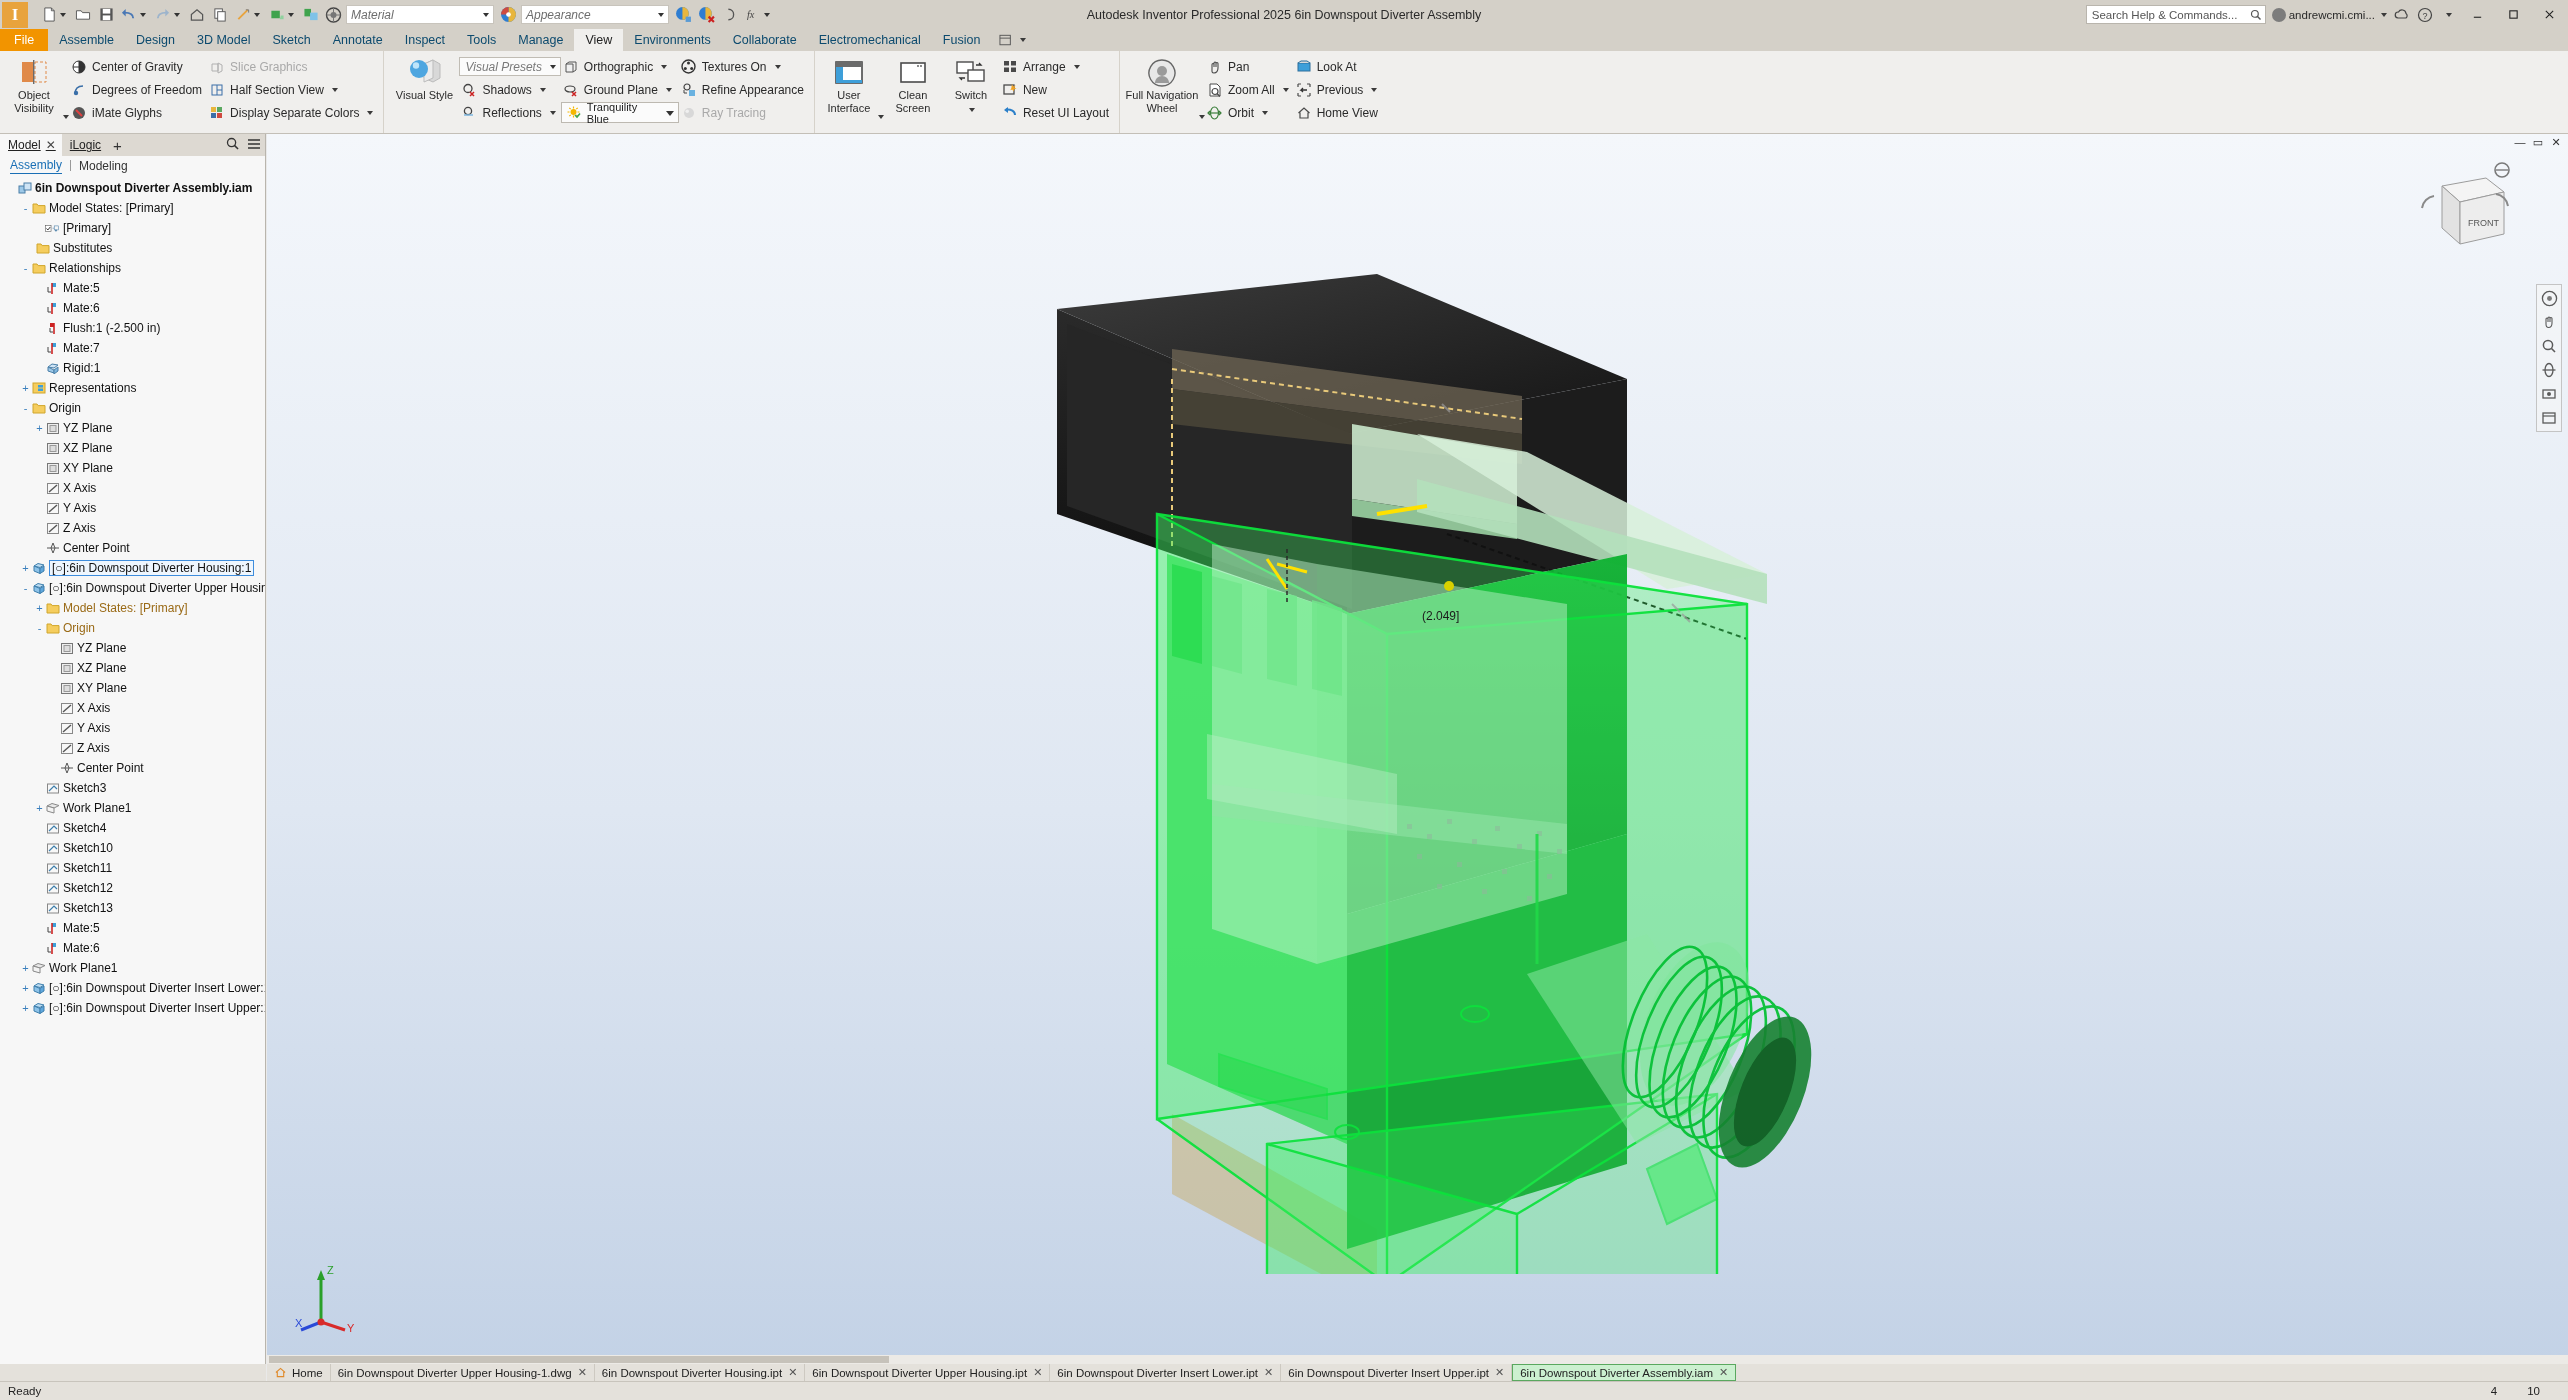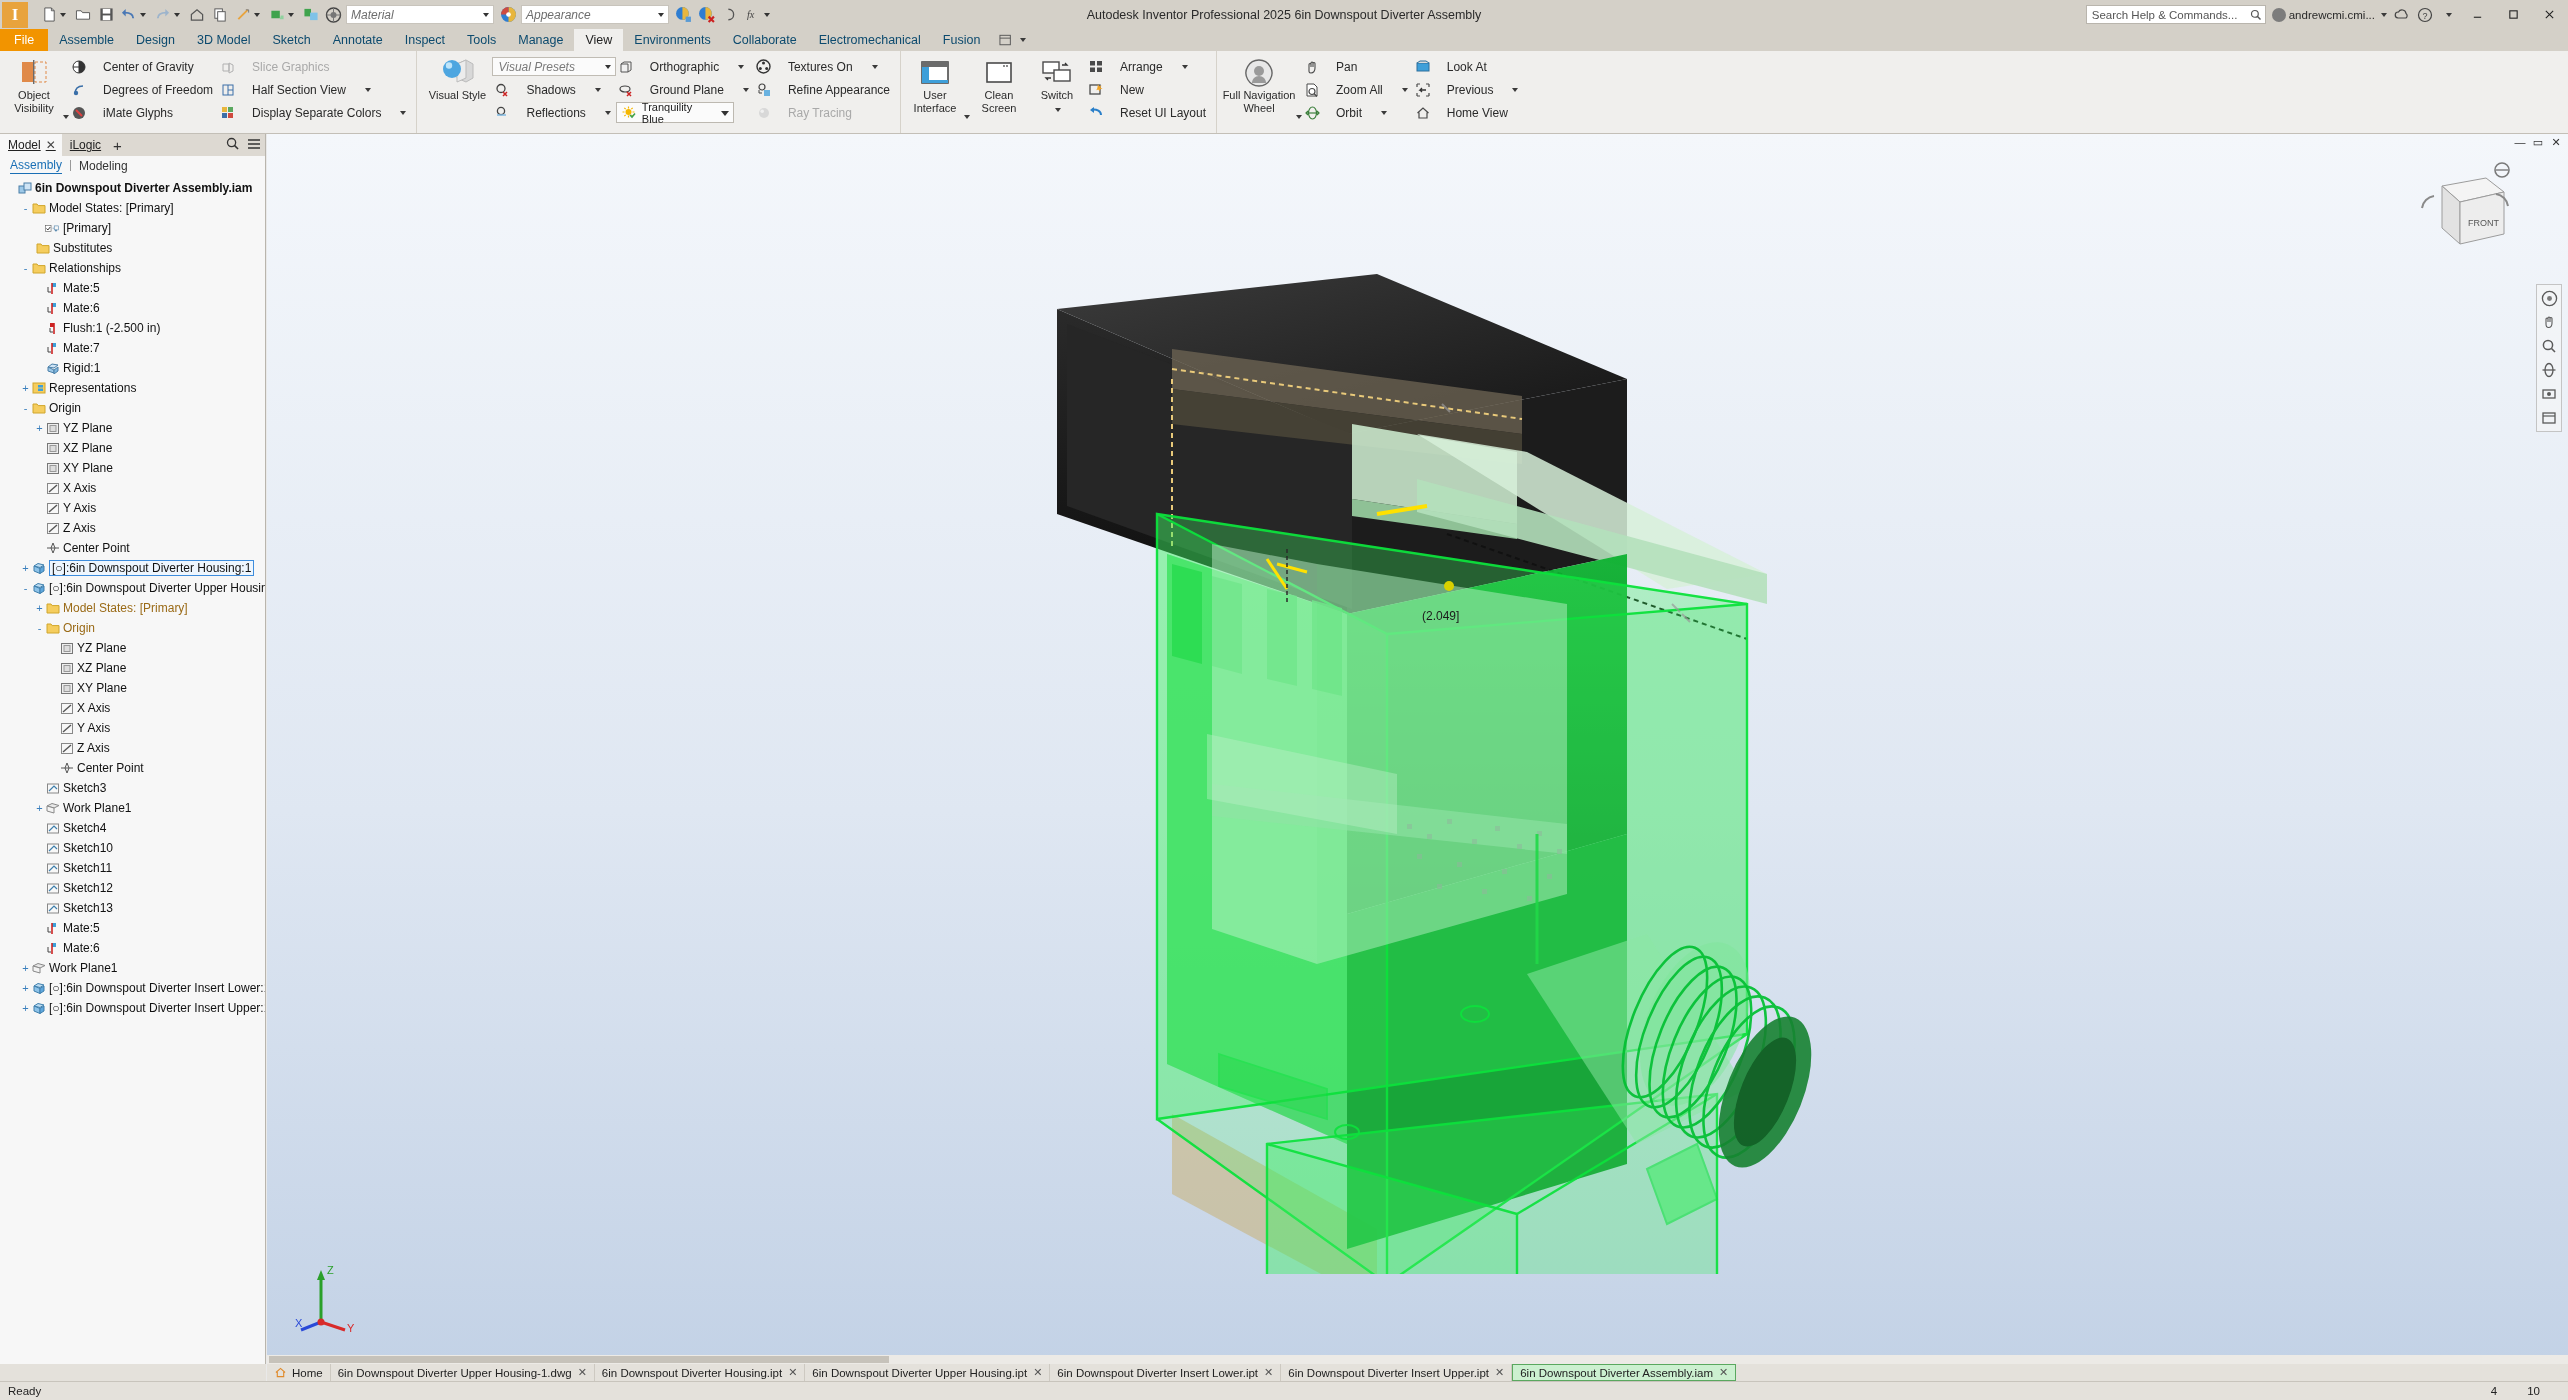--- a/index.html
+++ b/index.html
@@ -91,21 +91,21 @@
   .panel + .panel { border-left: 1px solid #d6d2ca; }
   .big-btn {
     width: 58px; display: flex; flex-direction: column; align-items: center; justify-content: flex-start;
     padding-top: 3px; font-size: 11px; color: #2a2a2a; text-align: center; line-height: 11.5px;
   }
   .big-btn .glyph { height: 33px; display: flex; align-items: center; justify-content: center; }
   .big-btn .lbl { margin-top: 1px; }
   .col { display: flex; flex-direction: column; justify-content: flex-start; padding-top: 2px; }
   .sm-item {
     display: flex; align-items: center; height: 23px; padding: 0 5px 0 2px;
-    font-size: 12px; color: #2a2a2a; white-space: nowrap; gap: 16px;
+    font-size: 12px; color: #2a2a2a; white-space: nowrap; gap: 5px;
   }
   .sm-item.dim { color: #a9a9a9; }
   .sm-ico { width: 16px; height: 16px; display: flex; align-items: center; justify-content: center; flex: 0 0 16px; }
   .dd {
     margin-left: 3px; width: 0; height: 0;
     border-left: 3.5px solid transparent; border-right: 3.5px solid transparent;
     border-top: 4px solid #3a3a3a;
   }
   .combo-sm {
     height: 19px; min-width: 92px; background: #fbfbfb; border: 1px solid #c0bcb4;

